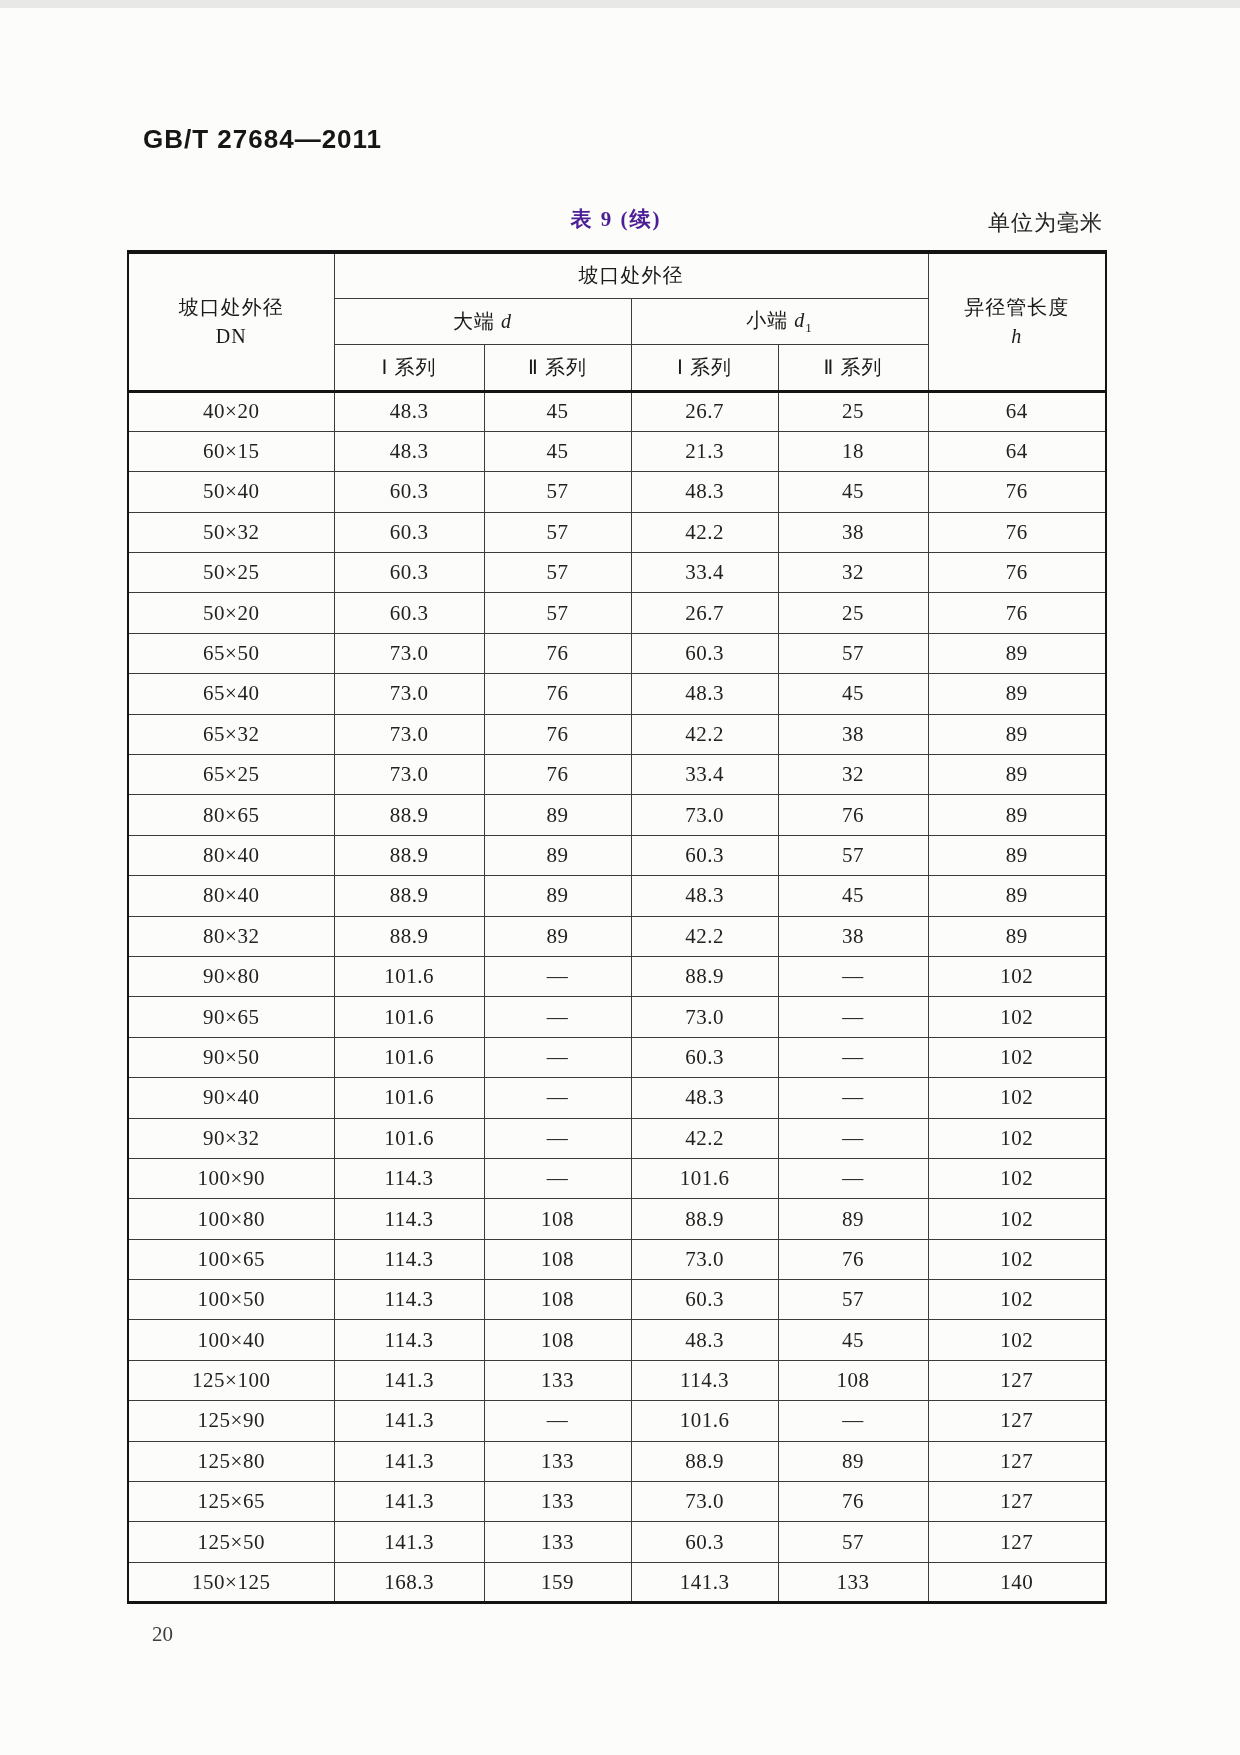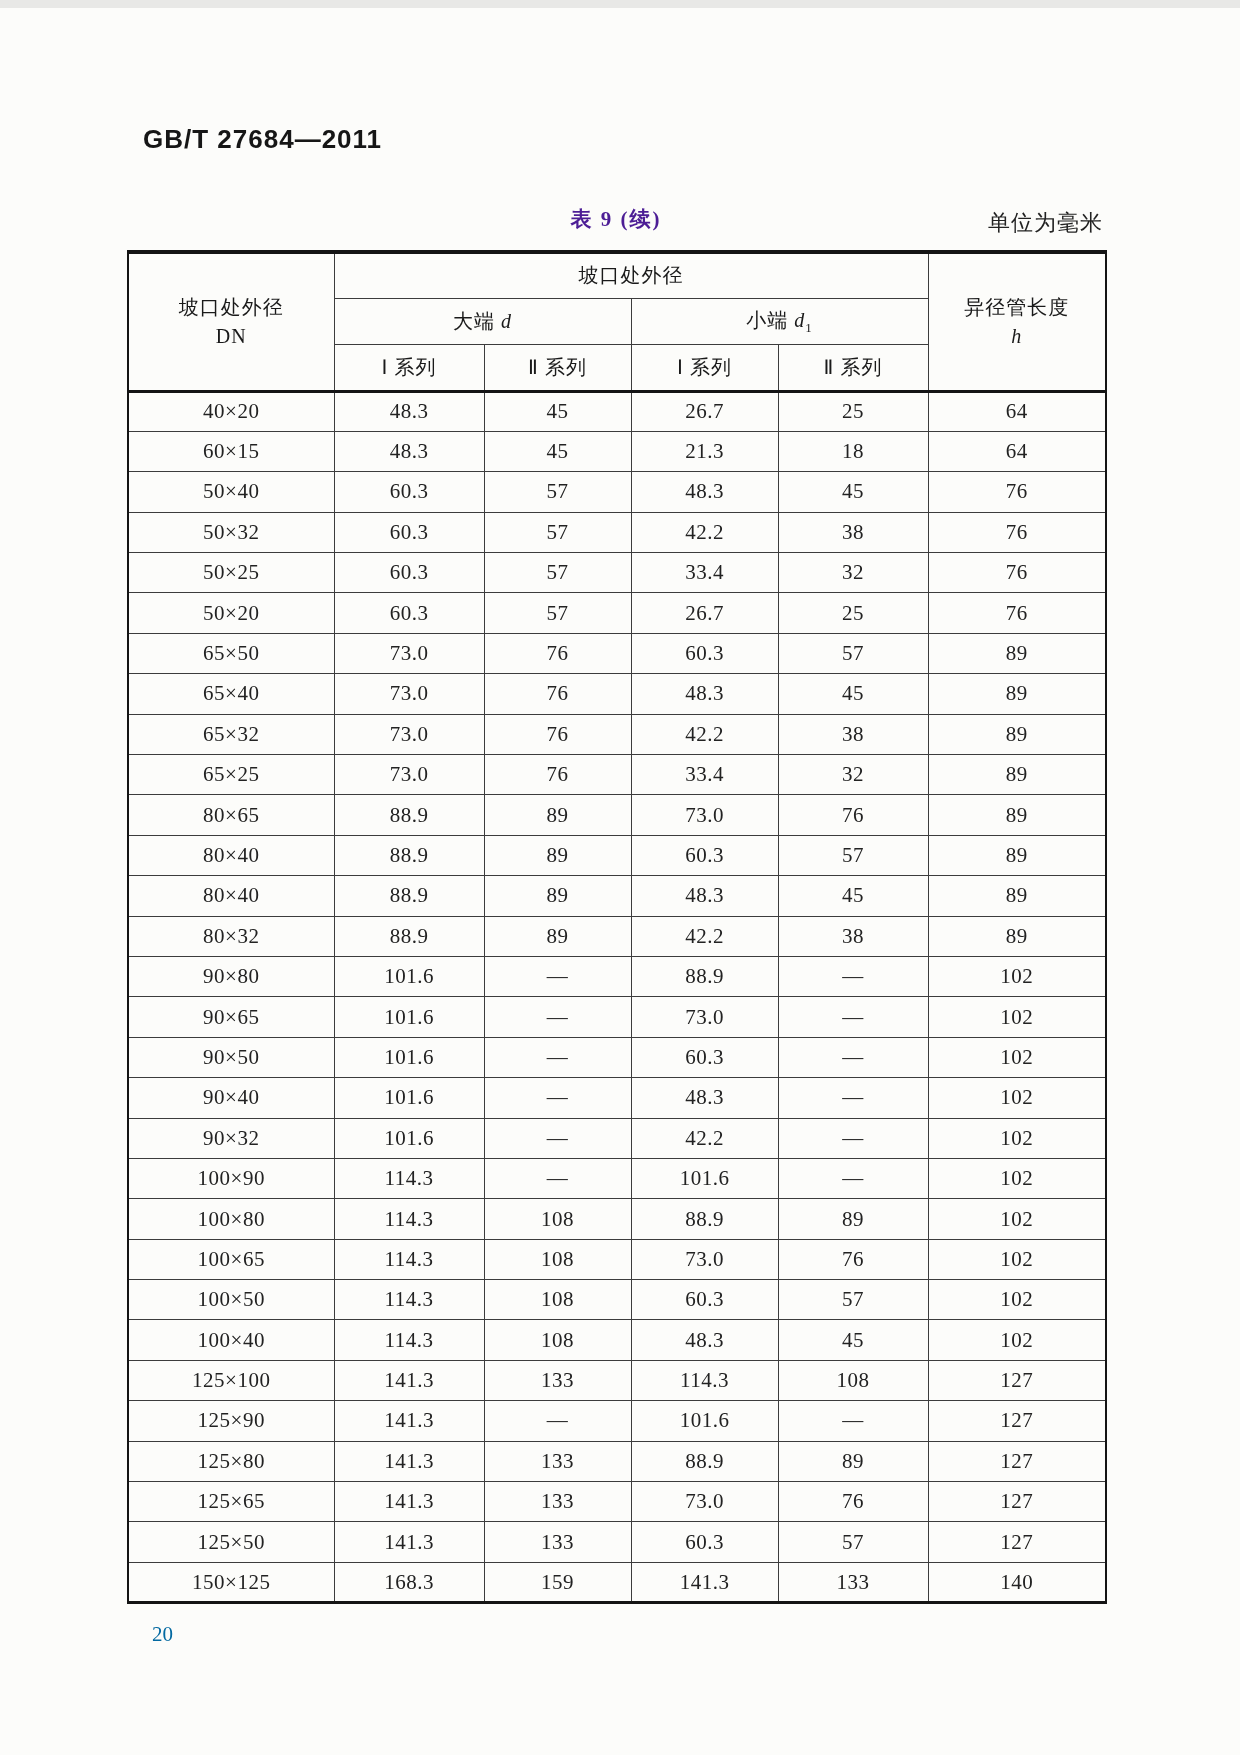--- a/index.html
+++ b/index.html
@@ -53,21 +53,21 @@
   table.spec tbody tr { height:40.4px; }
   table.spec tbody td {
     font-size:21px; color:#222; letter-spacing:0.5px;
   }
   .two-line div { line-height:1.45; }
   .var { font-style:italic; font-family:"Liberation Serif", serif; margin-left:6px; }
   .var-sub { font-style:italic; }
   sub.ssub { font-size:13px; font-style:normal; }
   .page-number {
     position:absolute; left:152px; top:1614px;
-    font-size:21px; color:#0369a1;
+    font-size:21px; color:#404040;
   }
 </style>
 </head>
 <body>
 
 <div class="page">
 
   <div class="doc-number">GB/T 27684—2011</div>
 
   <div class="caption-row">

